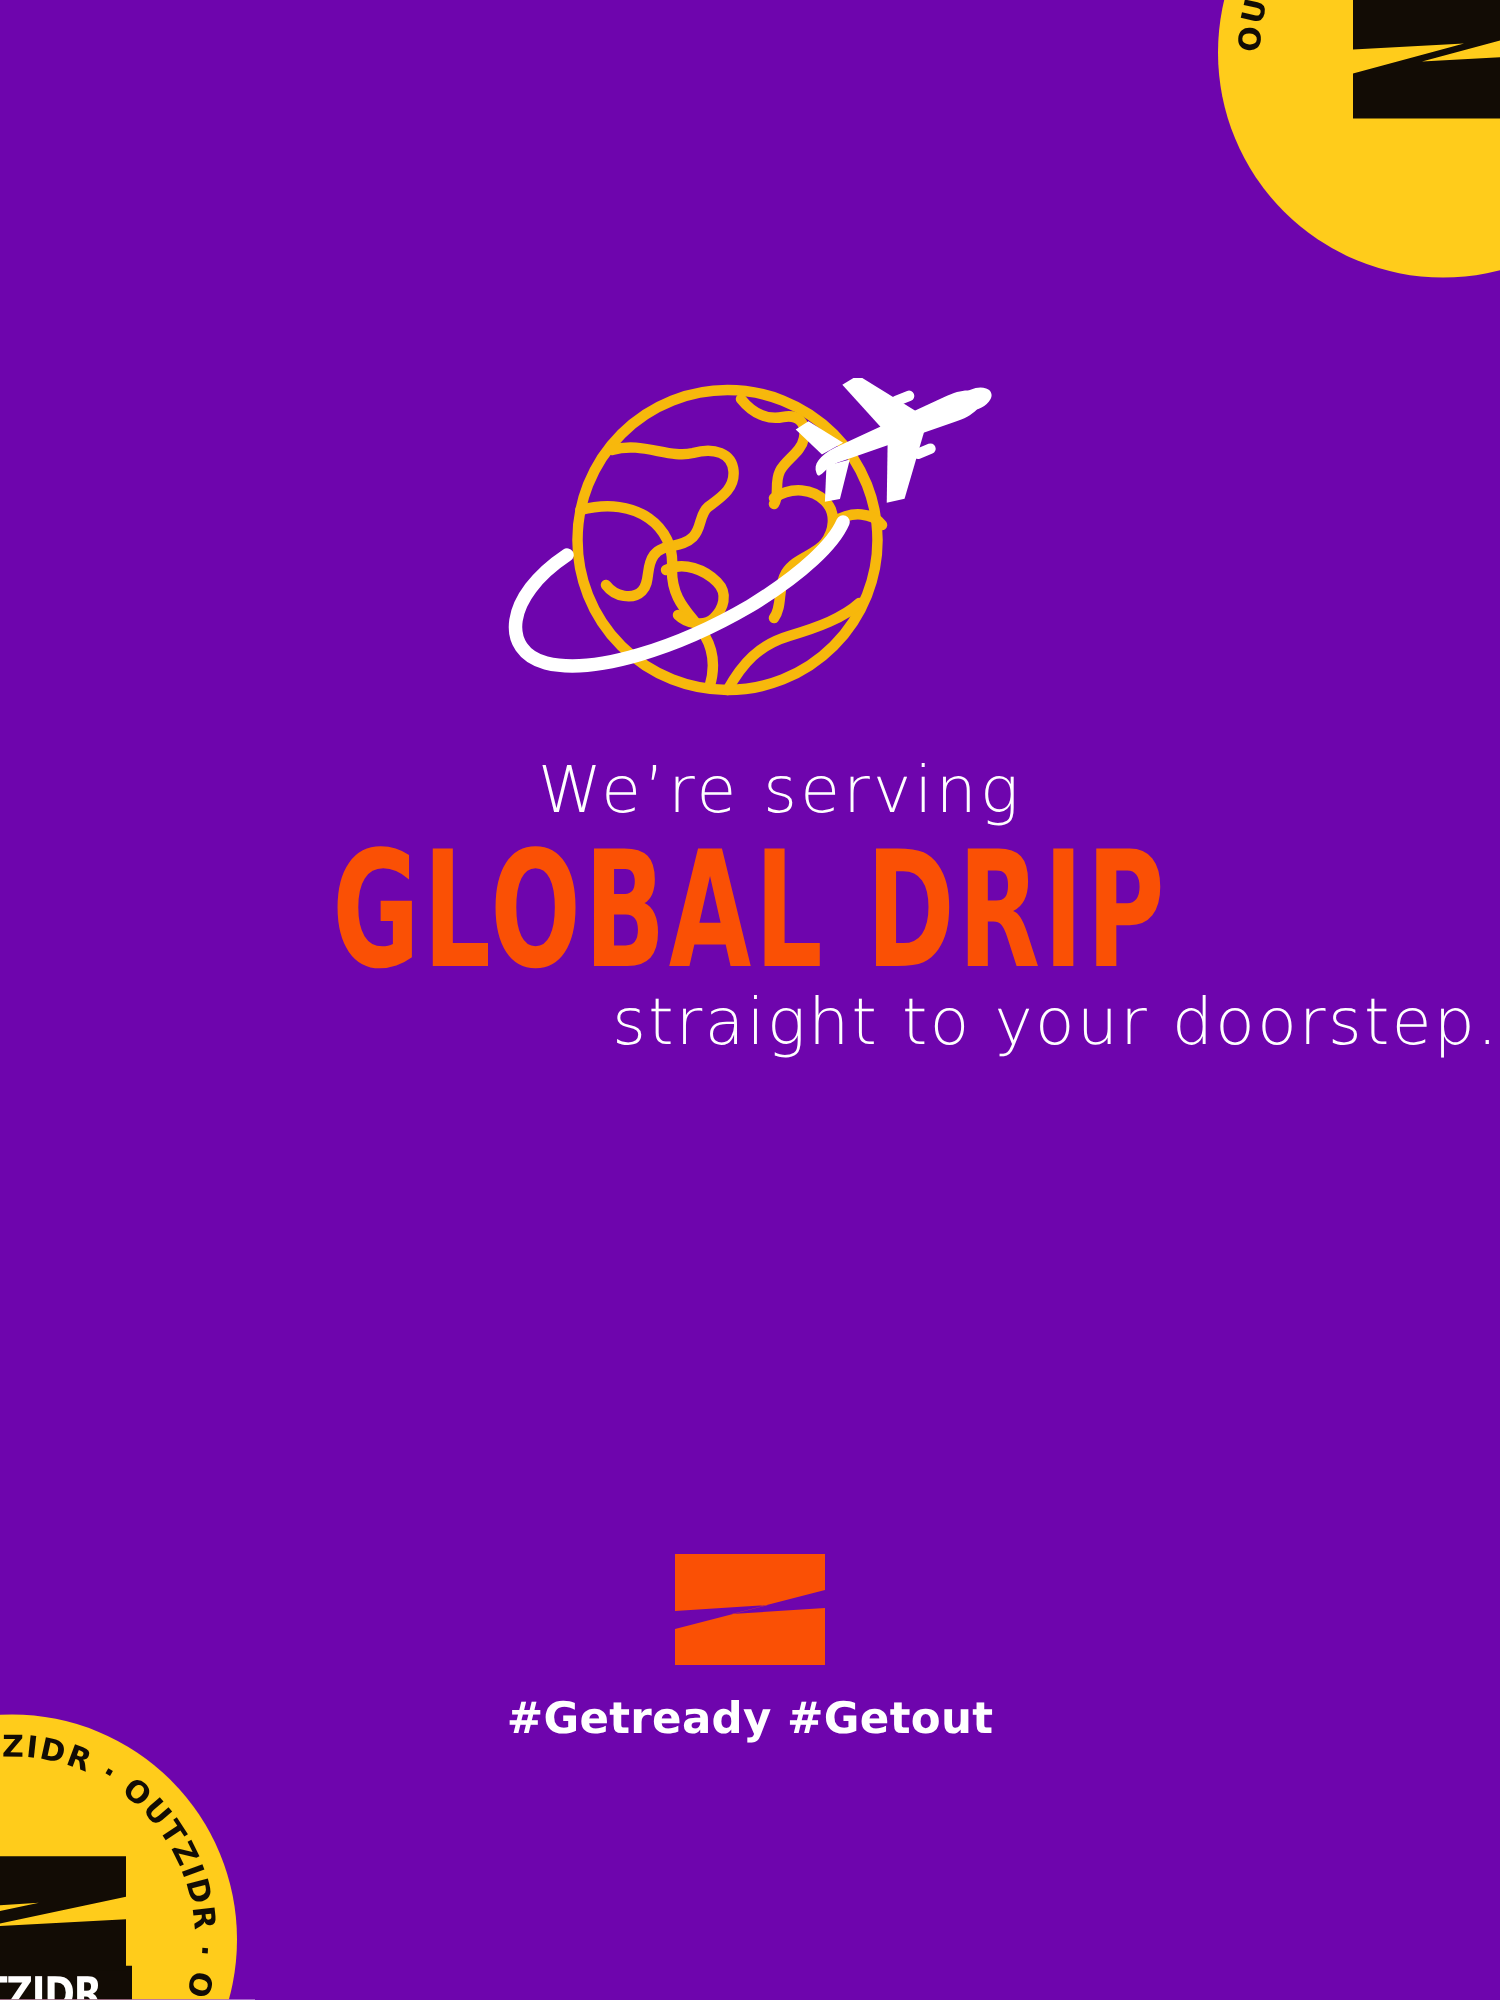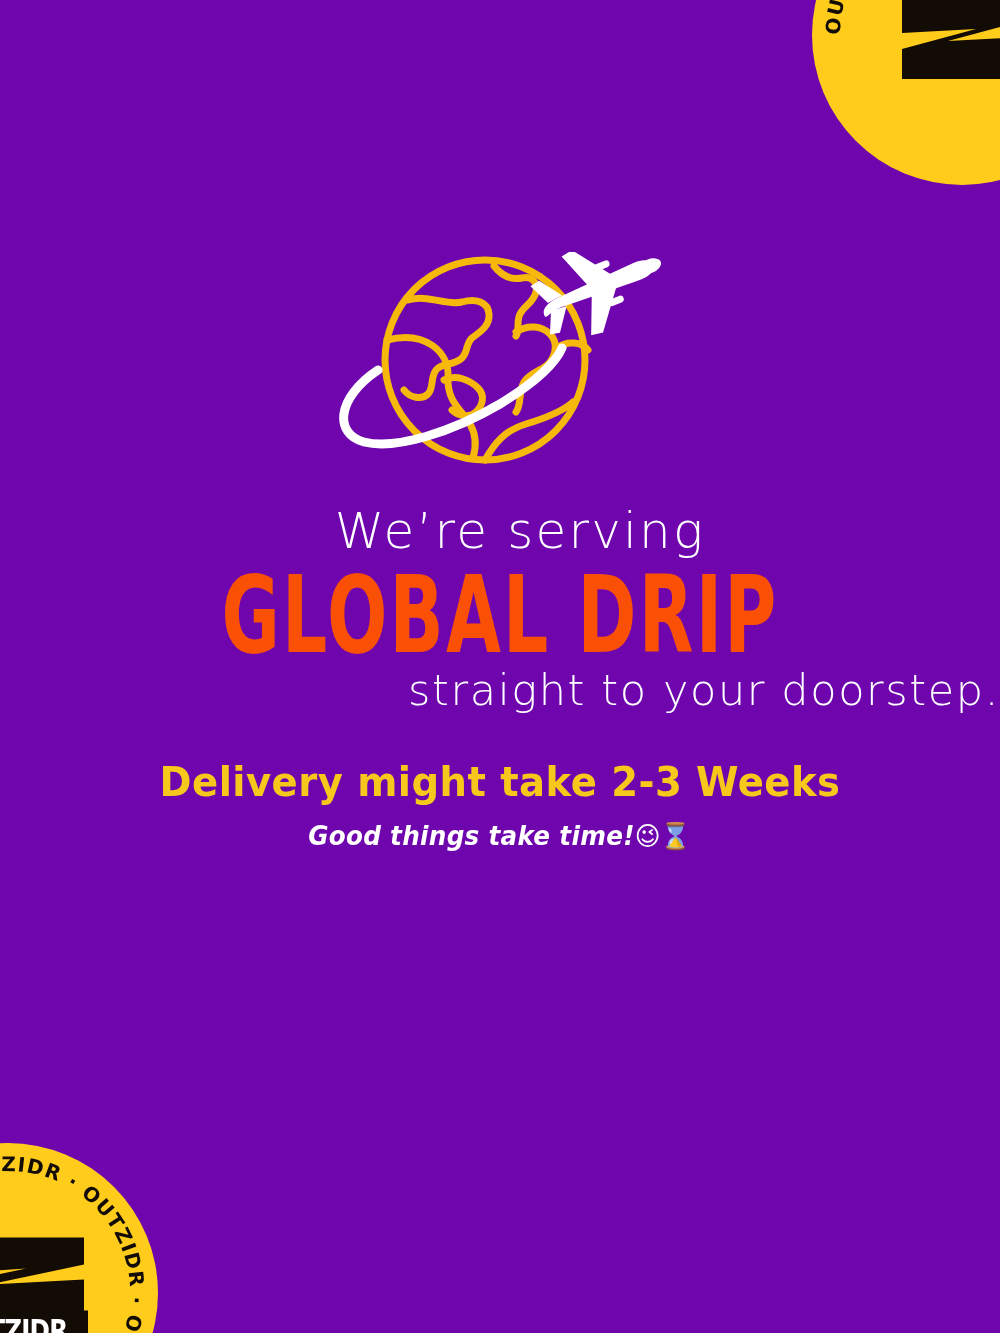--- a/index.html
+++ b/index.html
@@ -104,21 +104,21 @@
   .headline-block {
     position: absolute;
     left: 0;
     right: 0;
     top: 505px;
     text-align: center;
   }
   .line-serving {
     font-family: "DejaVu Sans", sans-serif;
     font-weight: 300;
-    font-size: 50px;
+    font-size: 43px;
     color: #FFFFFF;
     letter-spacing: 2.2px;
     line-height: 1.05;
     padding-left: 40px;
   }
   .line-global {
     font-family: "DejaVu Sans", sans-serif;
     font-weight: bold;
     font-size: 96px;
     color: #FA5005;
@@ -290,21 +290,23 @@
       </g>
     </svg>
   </div>
 
   <div class="headline-block">
     <div class="line-serving">We’re serving</div>
     <div class="line-global">GLOBAL DRIP</div>
     <div class="line-doorstep">straight to your doorstep.</div>
   </div>
 
-  <div class="delivery-block">
-    <div class="delivery-main">Delivery might take 2-3 Weeks</div>
-    <div class="delivery-sub">
-      <span>Good things take time!</span><span class="emoji">😉</span><span class="emoji">⌛</span>
-    </div>
-  </div>
-
+
+  <div class="footer-block">
+    <div id="footer-zmark">
+      <svg viewBox="0 0 108 78" xmlns="http://www.w3.org/2000/svg">
+        <path d="M 4,2 L 104,2 L 104,26 L 42,42 L 104,38 L 104,76 L 4,76 L 4,52 L 66,36 L 4,40 Z" fill="#FA5005"></path>
+      </svg>
+    </div>
+    <div class="footer-tags">#Getready #Getout</div>
+  </div>
 
 </div>
 
 </body></html>

